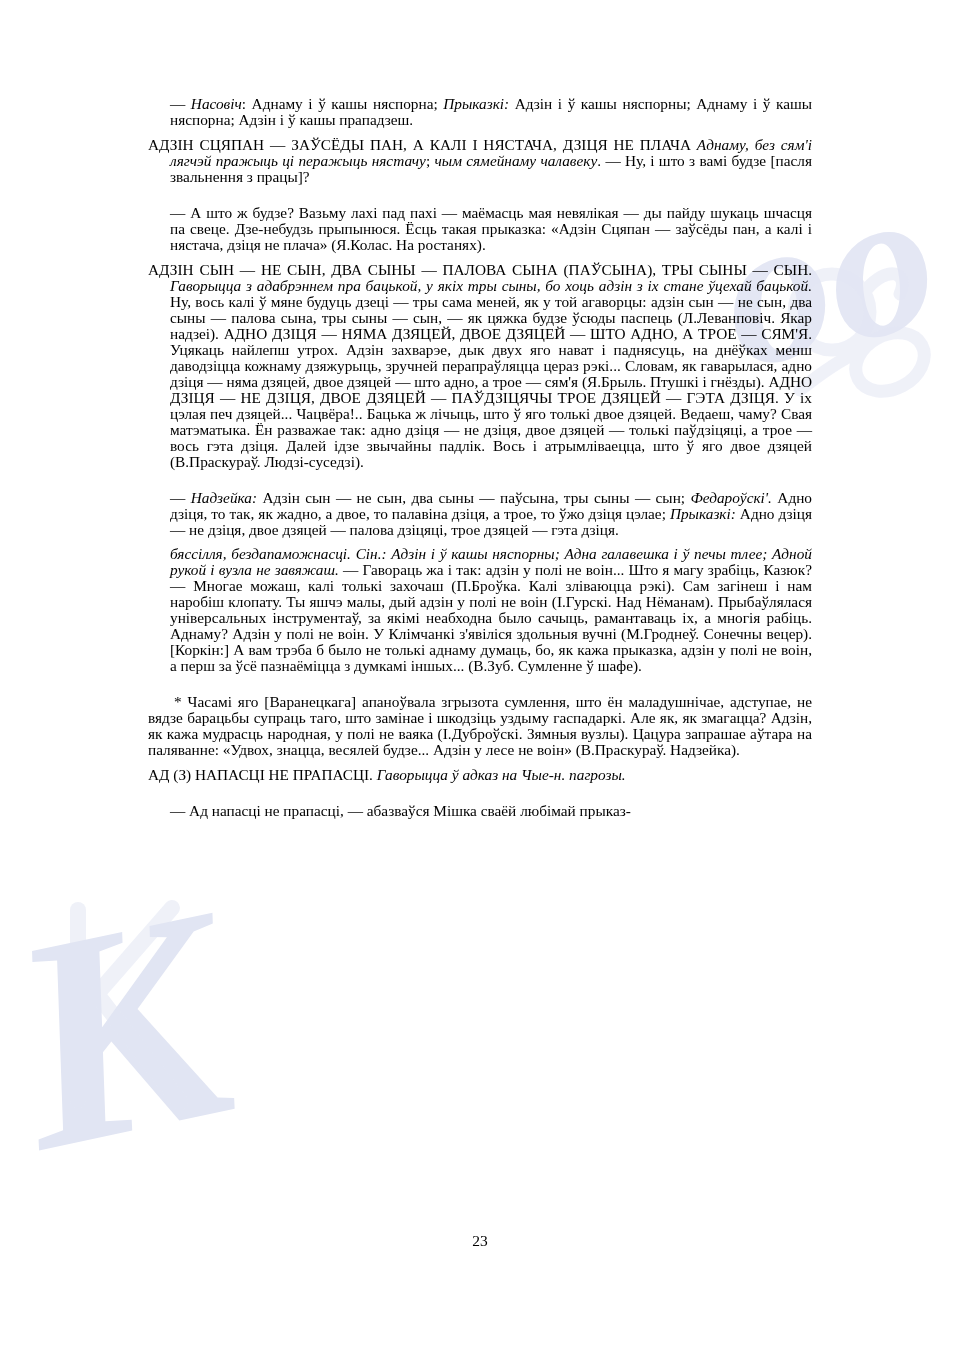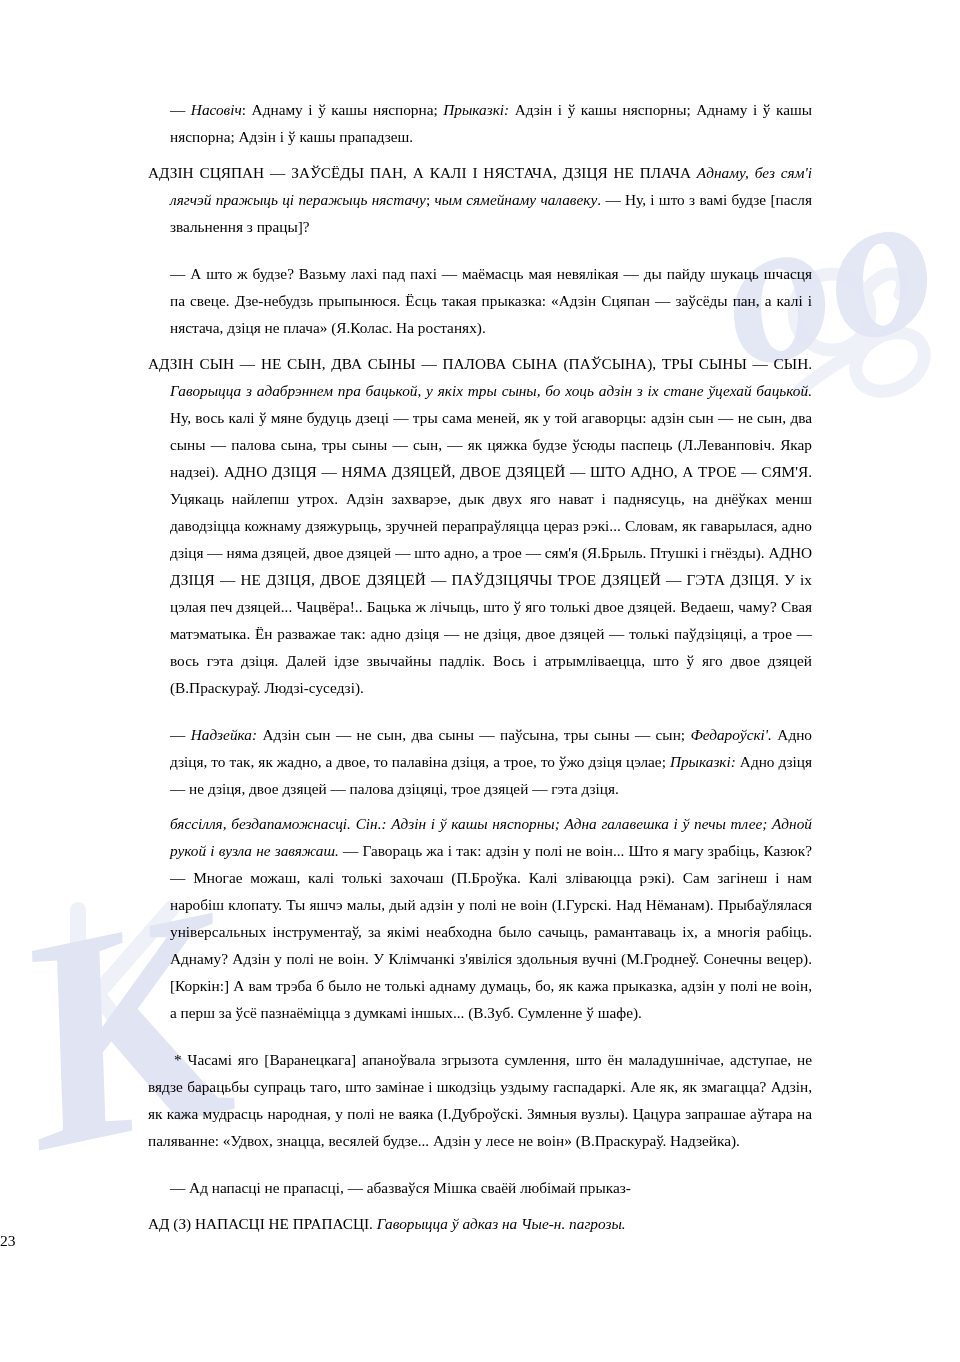--- a/index.html
+++ b/index.html
@@ -60,21 +60,21 @@
     left: 148px;
     top: 96px;
     width: 664px;
     z-index: 2;
   }
   .para {
     margin: 0;
     text-align: justify;
     text-justify: inter-word;
     font-size: 15.3px;
-    line-height: 27px;
+    line-height: 16px;
     hyphens: none;
   }
   
   .entry {
     padding-left: 22px;
     text-indent: -22px;
   }
   
   .indent {
     text-indent: 26px;
@@ -87,20 +87,21 @@
   .gap-m { margin-top: 9px; }
   .gap-l { margin-top: 8px; }
   i, .it { font-style: italic; }
 
   
   #folio {
     position: absolute;
     left: 0;
     top: 1232px;
     width: 960px;
+    text-align: center;
     font-size: 15.5px;
     z-index: 2;
   }
 </style>
 </head>
 <body>
 
 <div id="page">
 
   <div class="wm wm-k">К</div>
@@ -122,19 +123,19 @@
   </svg>
 
   <div id="column">
       <p class="para hang "><span>—  </span><i>Насовіч</i><span>: Аднаму і ў кашы няспорна; </span><i>Прыказкі:</i><span> Адзін і ў кашы няспорны; Аднаму і ў кашы няспорна; Адзін і ў кашы прападзеш.</span></p>
       <p class="para entry gap-m"><span>АДЗІН СЦЯПАН — ЗАЎСЁДЫ ПАН, А КАЛІ І НЯСТАЧА, ДЗІЦЯ НЕ ПЛАЧА </span><i>Аднаму, без сям'і лягчэй пражыць ці перажыць нястачу</i><span>; </span><i>чым сямейнаму чалавеку</i><span>. — Ну, і што з вамі будзе [пасля звальнення з працы]?</span></p>
       <p class="para hang gap-s"><span>—  А што ж будзе? Вазьму лахі пад пахі — маёмасць мая невялікая — ды пайду шукаць шчасця па свеце. Дзе-небудзь прыпынюся. Ёсць такая прыказка: «Адзін Сцяпан — заўсёды пан, а калі і нястача, дзіця не плача» (Я.Колас. На ростанях).</span></p>
       <p class="para entry gap-m"><span>АДЗІН СЫН — НЕ СЫН, ДВА СЫНЫ — ПАЛОВА СЫНА (ПАЎСЫНА), ТРЫ СЫНЫ — СЫН. </span><i>Гаворыцца з адабрэннем пра бацькой, у якіх тры сыны, бо хоць адзін з іх стане ўцехай бацькой.</i><span> Ну, вось калі ў мяне будуць дзеці — тры сама меней, як у той агаворцы: адзін сын — не сын, два сыны — палова сына, тры сыны — сын, — як цяжка будзе ўсюды паспець (Л.Леванповіч. Якар надзеі). АДНО ДЗІЦЯ — НЯМА ДЗЯЦЕЙ, ДВОЕ ДЗЯЦЕЙ — ШТО АДНО, А ТРОЕ — СЯМ'Я. Уцякаць найлепш утрох. Адзін захварэе, дык двух яго нават і паднясуць, на днёўках менш даводзіцца кожнаму дзяжурыць, зручней перапраўляцца цераз рэкі... Словам, як гаварылася, адно дзіця — няма дзяцей, двое дзяцей — што адно, а трое — сям'я (Я.Брыль. Птушкі і гнёзды). АДНО ДЗІЦЯ — НЕ ДЗІЦЯ, ДВОЕ ДЗЯЦЕЙ — ПАЎДЗІЦЯЧЫ ТРОЕ ДЗЯЦЕЙ — ГЭТА ДЗІЦЯ. У іх цэлая печ дзяцей... Чацвёра!.. Бацька ж лічыць, што ў яго толькі двое дзяцей. Ведаеш, чаму? Свая матэматыка. Ён разважае так: адно дзіця — не дзіця, двое дзяцей — толькі паўдзіцяці, а трое — вось гэта дзіця. Далей ідзе звычайны падлік. Вось і атрымліваецца, што ў яго двое дзяцей (В.Праскураў. Людзі-суседзі).</span></p>
       <p class="para hang gap-s"><span>—  </span><i>Надзейка:</i><span> Адзін сын — не сын, два сыны — паўсына, тры сыны — сын; </span><i>Федароўскі'.</i><span> Адно дзіця, то так, як жадно, а двое, то палавіна дзіця, а трое, то ўжо дзіця цэлае; </span><i>Прыказкі:</i><span> Адно дзіця — не дзіця, двое дзяцей — палова дзіцяці, трое дзяцей — гэта дзіця.</span></p>
       <p class="para hang gap-l"><i>бяссілля, бездапаможнасці. Сін.: Адзін і ў кашы няспорны; Адна галавешка і ў печы тлее; Адной рукой і вузла не завяжаш.</i><span> — Гавораць жа і так: адзін у полі не воін... Што я магу зрабіць, Казюк? — Многае можаш, калі толькі захочаш (П.Броўка. Калі зліваюцца рэкі). Сам загінеш і нам наробіш клопату. Ты яшчэ малы, дый адзін у полі не воін (І.Гурскі. Над Нёманам). Прыбаўлялася універсальных інструментаў, за якімі неабходна было сачыць, рамантаваць іх, а многія рабіць. Аднаму? Адзін у полі не воін. У Клімчанкі з'явіліся здольныя вучні (М.Гроднеў. Сонечны вецер). [Коркін:] А вам трэба б было не толькі аднаму думаць, бо, як кажа прыказка, адзін у полі не воін, а перш за ўсё пазнаёміцца з думкамі іншых... (В.Зуб. Сумленне ў шафе).</span></p>
       <p class="para indent gap-s"><span>* Часамі яго [Варанецкага] апаноўвала згрызота сумлення, што ён маладушнічае, адступае, не вядзе барацьбы супраць таго, што замінае і шкодзіць уздыму гаспадаркі. Але як, як змагацца? Адзін, як кажа мудрасць народная, у полі не ваяка (І.Дуброўскі. Зямныя вузлы). Цацура запрашае аўтара на паляванне: «Удвох, знацца, весялей будзе... Адзін у лесе не воін» (В.Праскураў. Надзейка).</span></p>
+      <p class="para entry gap-m"><span>АД (З) НАПАСЦІ НЕ ПРАПАСЦІ. </span><i>Гаворыцца ў адказ на Чые-н. пагрозы.</i></p>
       <p class="para hang gap-s"><span>—  Ад напасці не прапасці, — абазваўся Мішка сваёй любімай прыказ-</span></p>
-      <p class="para entry gap-m"><span>АД (З) НАПАСЦІ НЕ ПРАПАСЦІ. </span><i>Гаворыцца ў адказ на Чые-н. пагрозы.</i></p>
     </div>
 
   <div id="folio">23</div>
 
 </div>
 
 </body></html>

